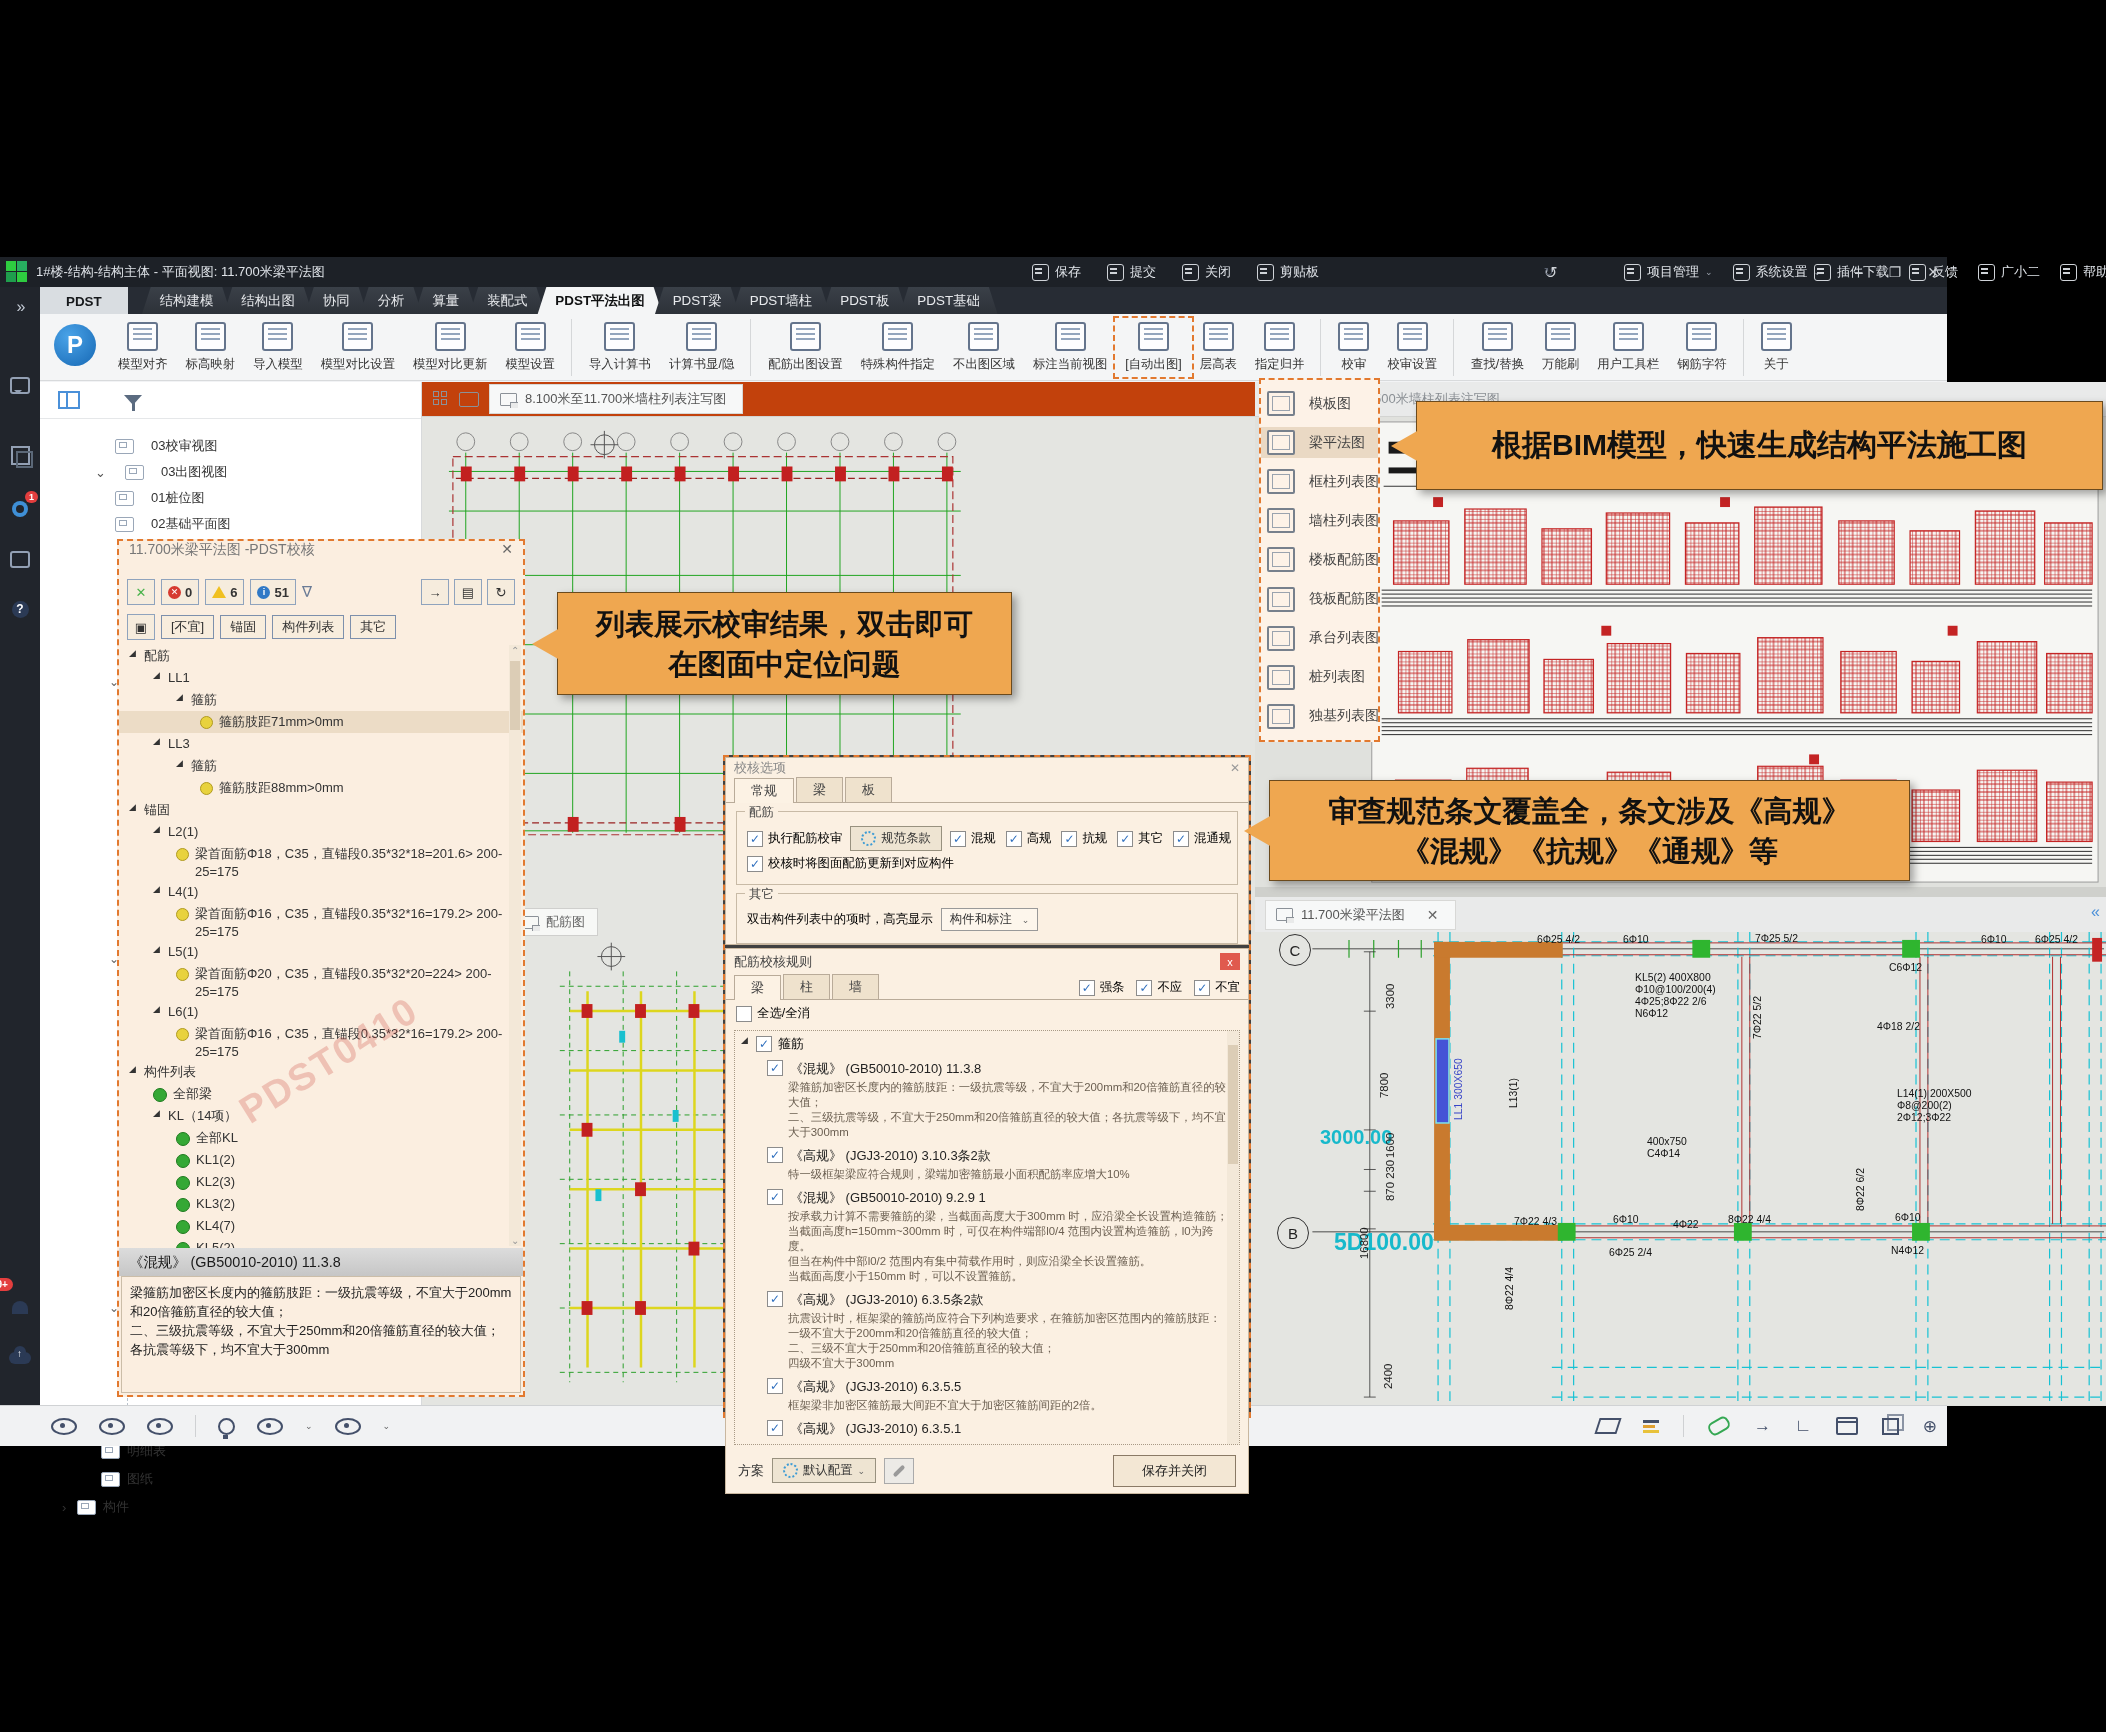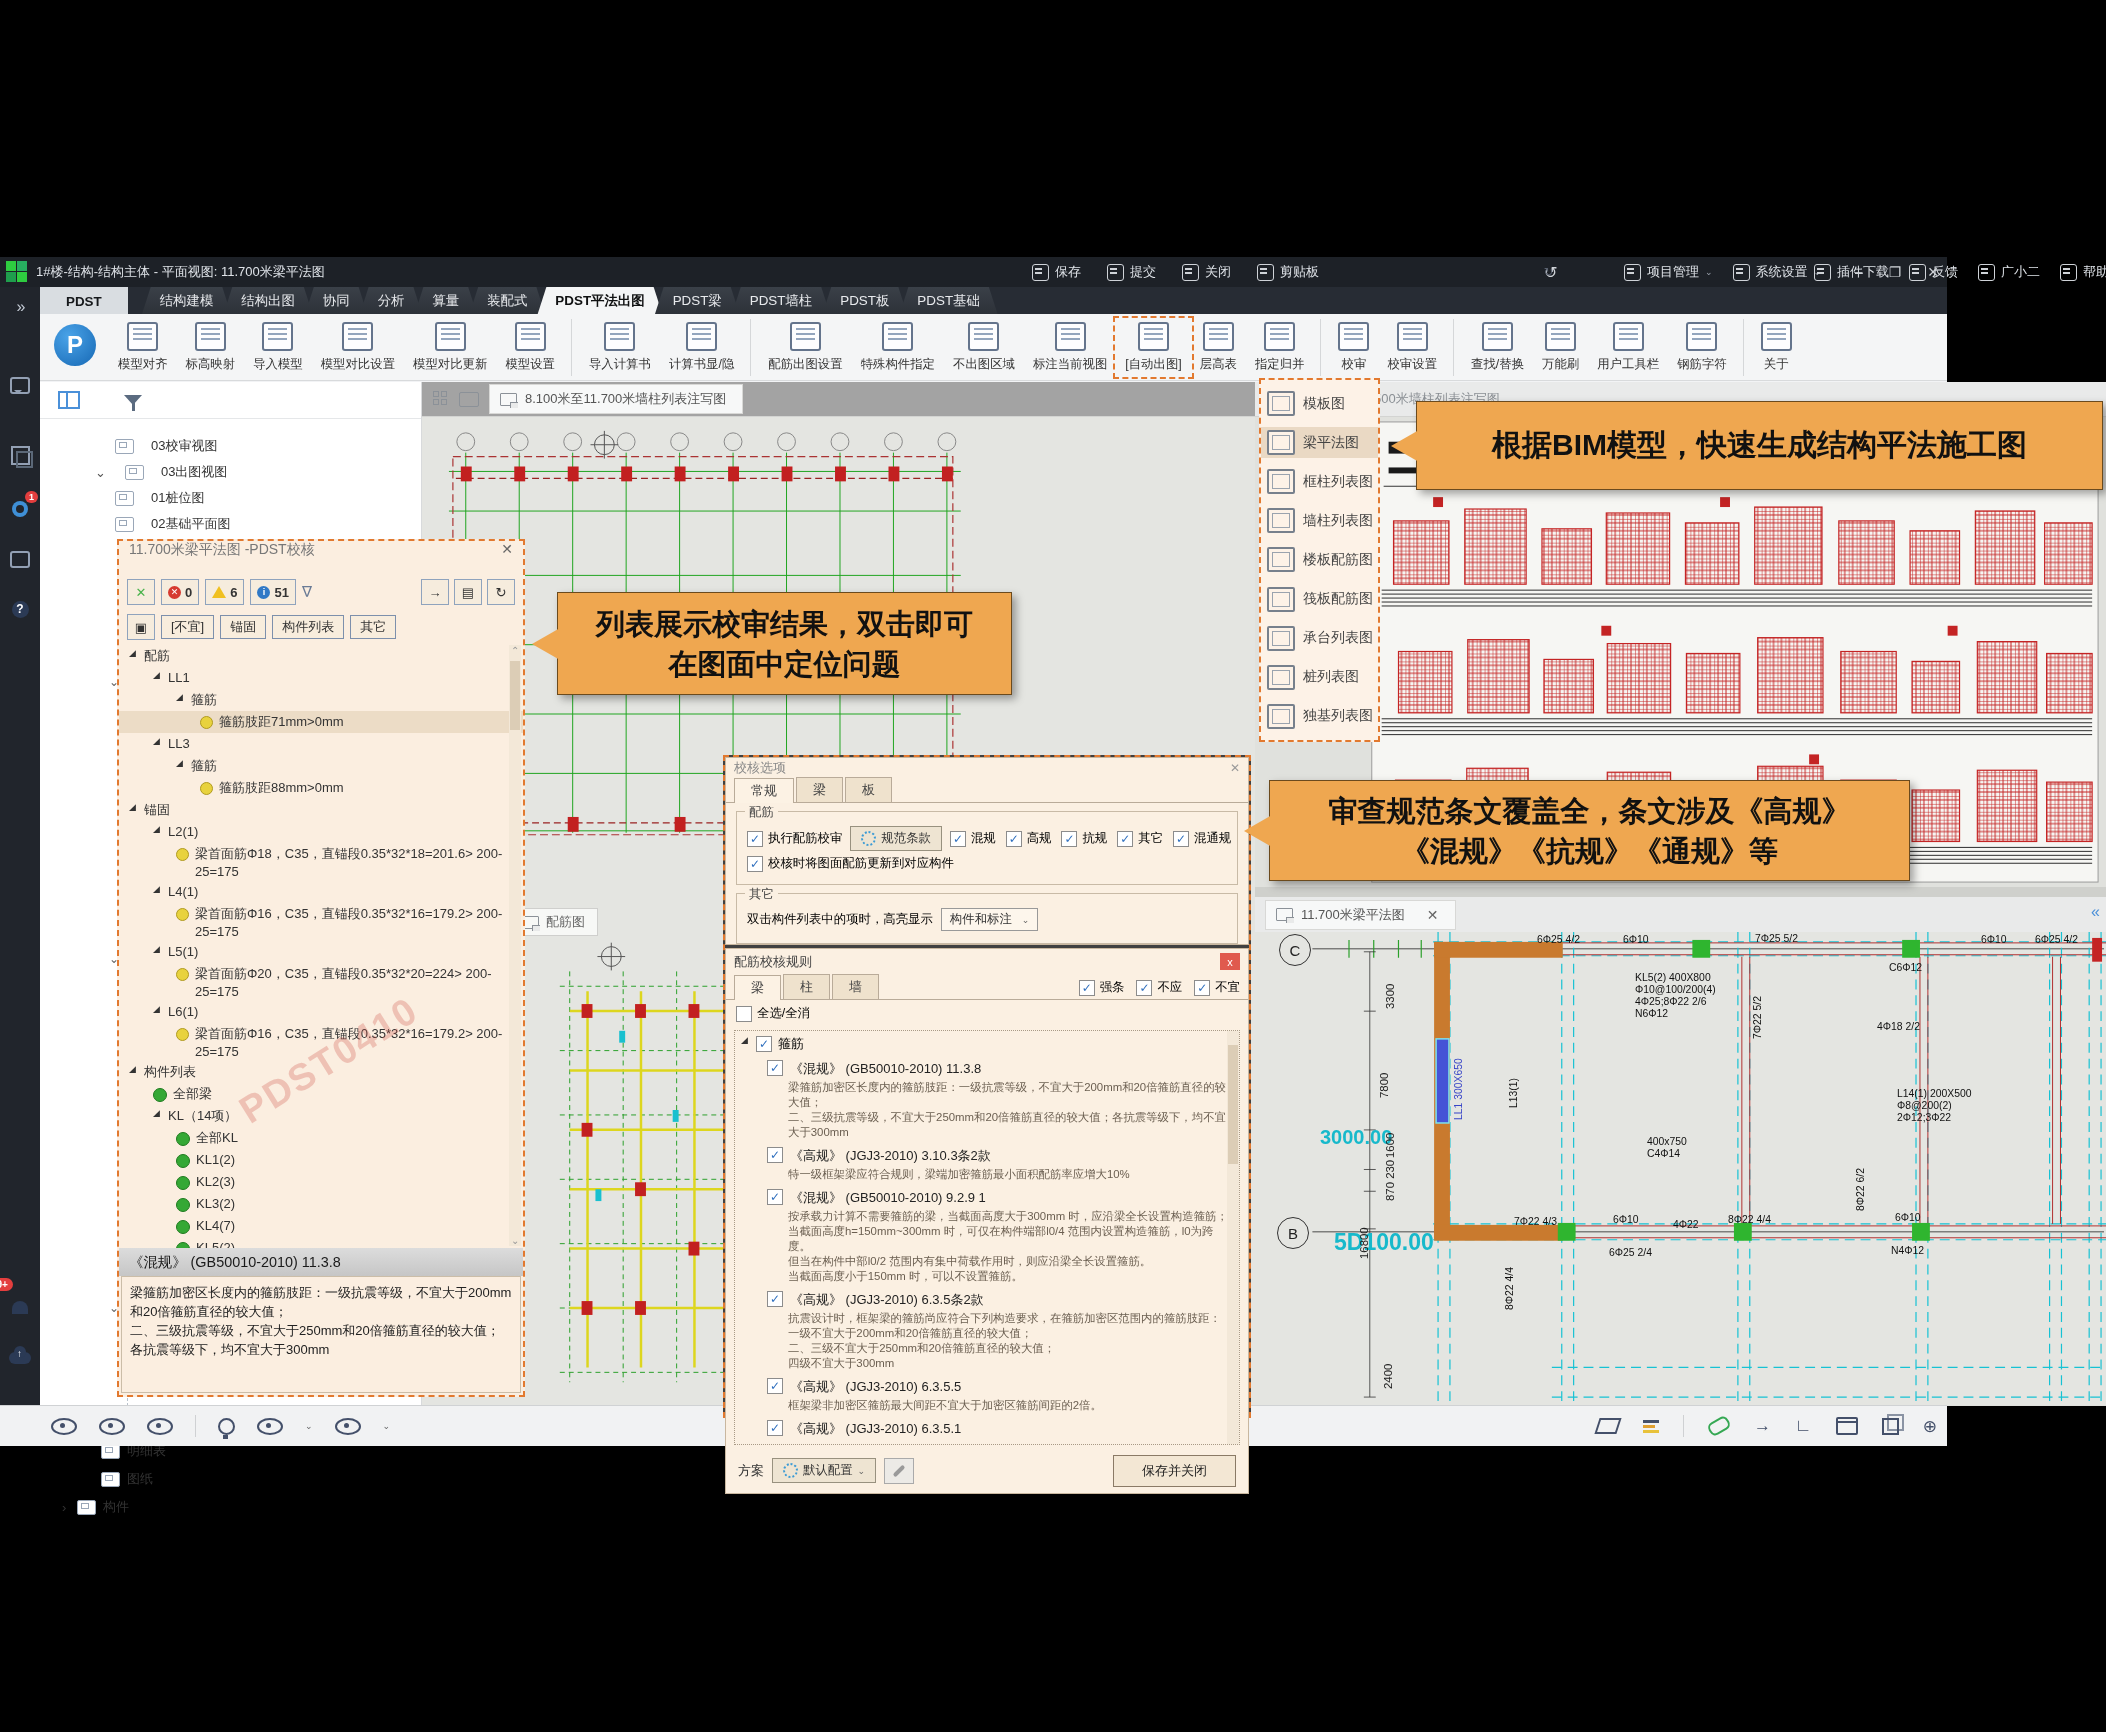--- a/index.html
+++ b/index.html
@@ -62,21 +62,21 @@
   .titem.exp{padding-left:55px;}
   .titem.exp::before{content:"⌄";color:#555;margin-right:2px;}
   .vicon{width:17px;height:13px;border:1.5px solid #9aa7b8;border-radius:2px;position:relative;flex:none;background:#fff;}
   .vicon::after{content:"";position:absolute;left:3px;top:2px;width:6px;height:4px;border:1.5px solid #9aa7b8;}
   .pb{position:absolute;font-size:13px;color:#333;display:flex;align-items:center;gap:7px;}
   .treedash{position:absolute;left:87px;top:277px;height:762px;border-left:1px dashed #b9c2cc;}
   .stub{position:absolute;left:93px;}
   .lchev{position:absolute;left:69px;color:#666;font-size:12px;}
   
   .ccanvas{position:absolute;left:421px;top:125px;width:835px;height:1024px;background:#e4e5e1;overflow:hidden;}
-  .ctabbar{height:34px;background:#a3a3a3;border-bottom:1px solid #d3d4d2;display:flex;align-items:center;gap:10px;padding-left:12px;}
+  .ctabbar{height:34px;background:#c2410c;border-bottom:1px solid #d3d4d2;display:flex;align-items:center;gap:10px;padding-left:12px;}
   .tgrid{width:16px;height:16px;display:grid;grid-template-columns:6px 6px;grid-template-rows:6px 6px;gap:2px;}
   .tgrid i{border:1.5px solid #8b9198;}
   .tnew{width:18px;height:13px;border:1.5px solid #8b9198;border-radius:2px;position:relative;}
   .tabchip{background:#f7f8f8;border:1px solid #d8d8d6;padding:5px 16px 5px 10px;font-size:13px;color:#555;display:flex;align-items:center;gap:8px;white-space:nowrap;}
   .foldico{width:15px;height:11px;border:1.5px solid #8b9198;border-radius:1px;position:relative;}
   .foldico::after{content:"";position:absolute;right:-2px;bottom:-3px;width:7px;height:5px;background:#e9eaea;border-left:1.5px solid #8b9198;border-top:1.5px solid #8b9198;}
   .rightarea{position:absolute;left:1255px;top:125px;width:851px;height:1024px;background:#e0e1dd;}
   .rtop{position:absolute;left:0;top:0;width:851px;height:505px;overflow:hidden;}
   .rt-tabbar{position:absolute;left:0;top:0;width:851px;height:34px;background:#e9eaea;border-bottom:1px solid #d3d4d2;}
   .rt-frag{position:absolute;left:119px;top:8px;font-size:13px;color:#8a8f94;white-space:nowrap;}
@@ -173,21 +173,21 @@
   .rtitle{display:flex;align-items:flex-start;gap:7px;font-size:13px;color:#222;}
   .rdesc{margin-left:21px;font-size:11.4px;line-height:15px;color:#6b5f51;white-space:pre-line;margin-top:2px;}
   .rl-scroll{position:absolute;right:0;top:0;bottom:0;width:12px;background:#f3e8d8;}
   .rl-thumb{position:absolute;right:1px;top:14px;width:10px;height:119px;background:#dccdb6;}
   .dfooter{height:44px;display:flex;align-items:center;gap:8px;padding:0 12px;font-size:13px;color:#333;}
   .wrench{width:28px;height:24px;border:1px solid #aaa;background:#eceae6;position:relative;}
   .wrench::after{content:"";position:absolute;left:7px;top:10px;width:14px;height:4px;background:#9a9a9a;border-radius:2px;transform:rotate(-45deg);}
   .savebtn{margin-left:auto;border:1px solid #8a7a66;background:#f3e7d4;padding:6px 28px;font-size:13px;color:#222;}
   
   .dmenu{position:absolute;left:1259px;top:121px;width:121px;height:364px;background:#fdf2e7;border:2px dashed #e2792f;box-sizing:border-box;z-index:25;display:flex;flex-direction:column;justify-content:space-around;padding:4px 0;}
-  .dmi{display:flex;align-items:center;gap:8px;padding:3px 6px;font-size:14px;color:#444;white-space:nowrap;}
+  .dmi{display:flex;align-items:center;gap:14px;padding:3px 6px;font-size:14px;color:#444;white-space:nowrap;}
   .dmi.active{background:#ead9c4;}
   .dmico{width:24px;height:21px;border:2px solid #77808c;border-radius:2px;position:relative;flex:none;background:#fdf2e7;}
   .dmico::after{content:"";position:absolute;left:3px;top:3px;right:3px;bottom:3px;border:1.5px solid #9aa3ae;}
   
   .floatlabel{position:absolute;left:513px;top:651px;background:#f7f8f6;border:1px solid #cfcfcd;padding:4px 12px 4px 8px;font-size:13px;color:#666;display:flex;gap:7px;align-items:center;z-index:18;}
   
   .statusbar{position:absolute;left:0;right:0;top:1148px;height:40px;background:#f1f2f3;border-top:1px solid #d0d2d4;z-index:6;}
   .sbleft{position:absolute;left:51px;top:0;height:40px;display:flex;align-items:center;gap:22px;}
   .sbright{position:absolute;right:10px;top:0;height:40px;display:flex;align-items:center;gap:24px;}
   .eye{width:22px;height:13px;border:2px solid #44506a;border-radius:50%;position:relative;}

